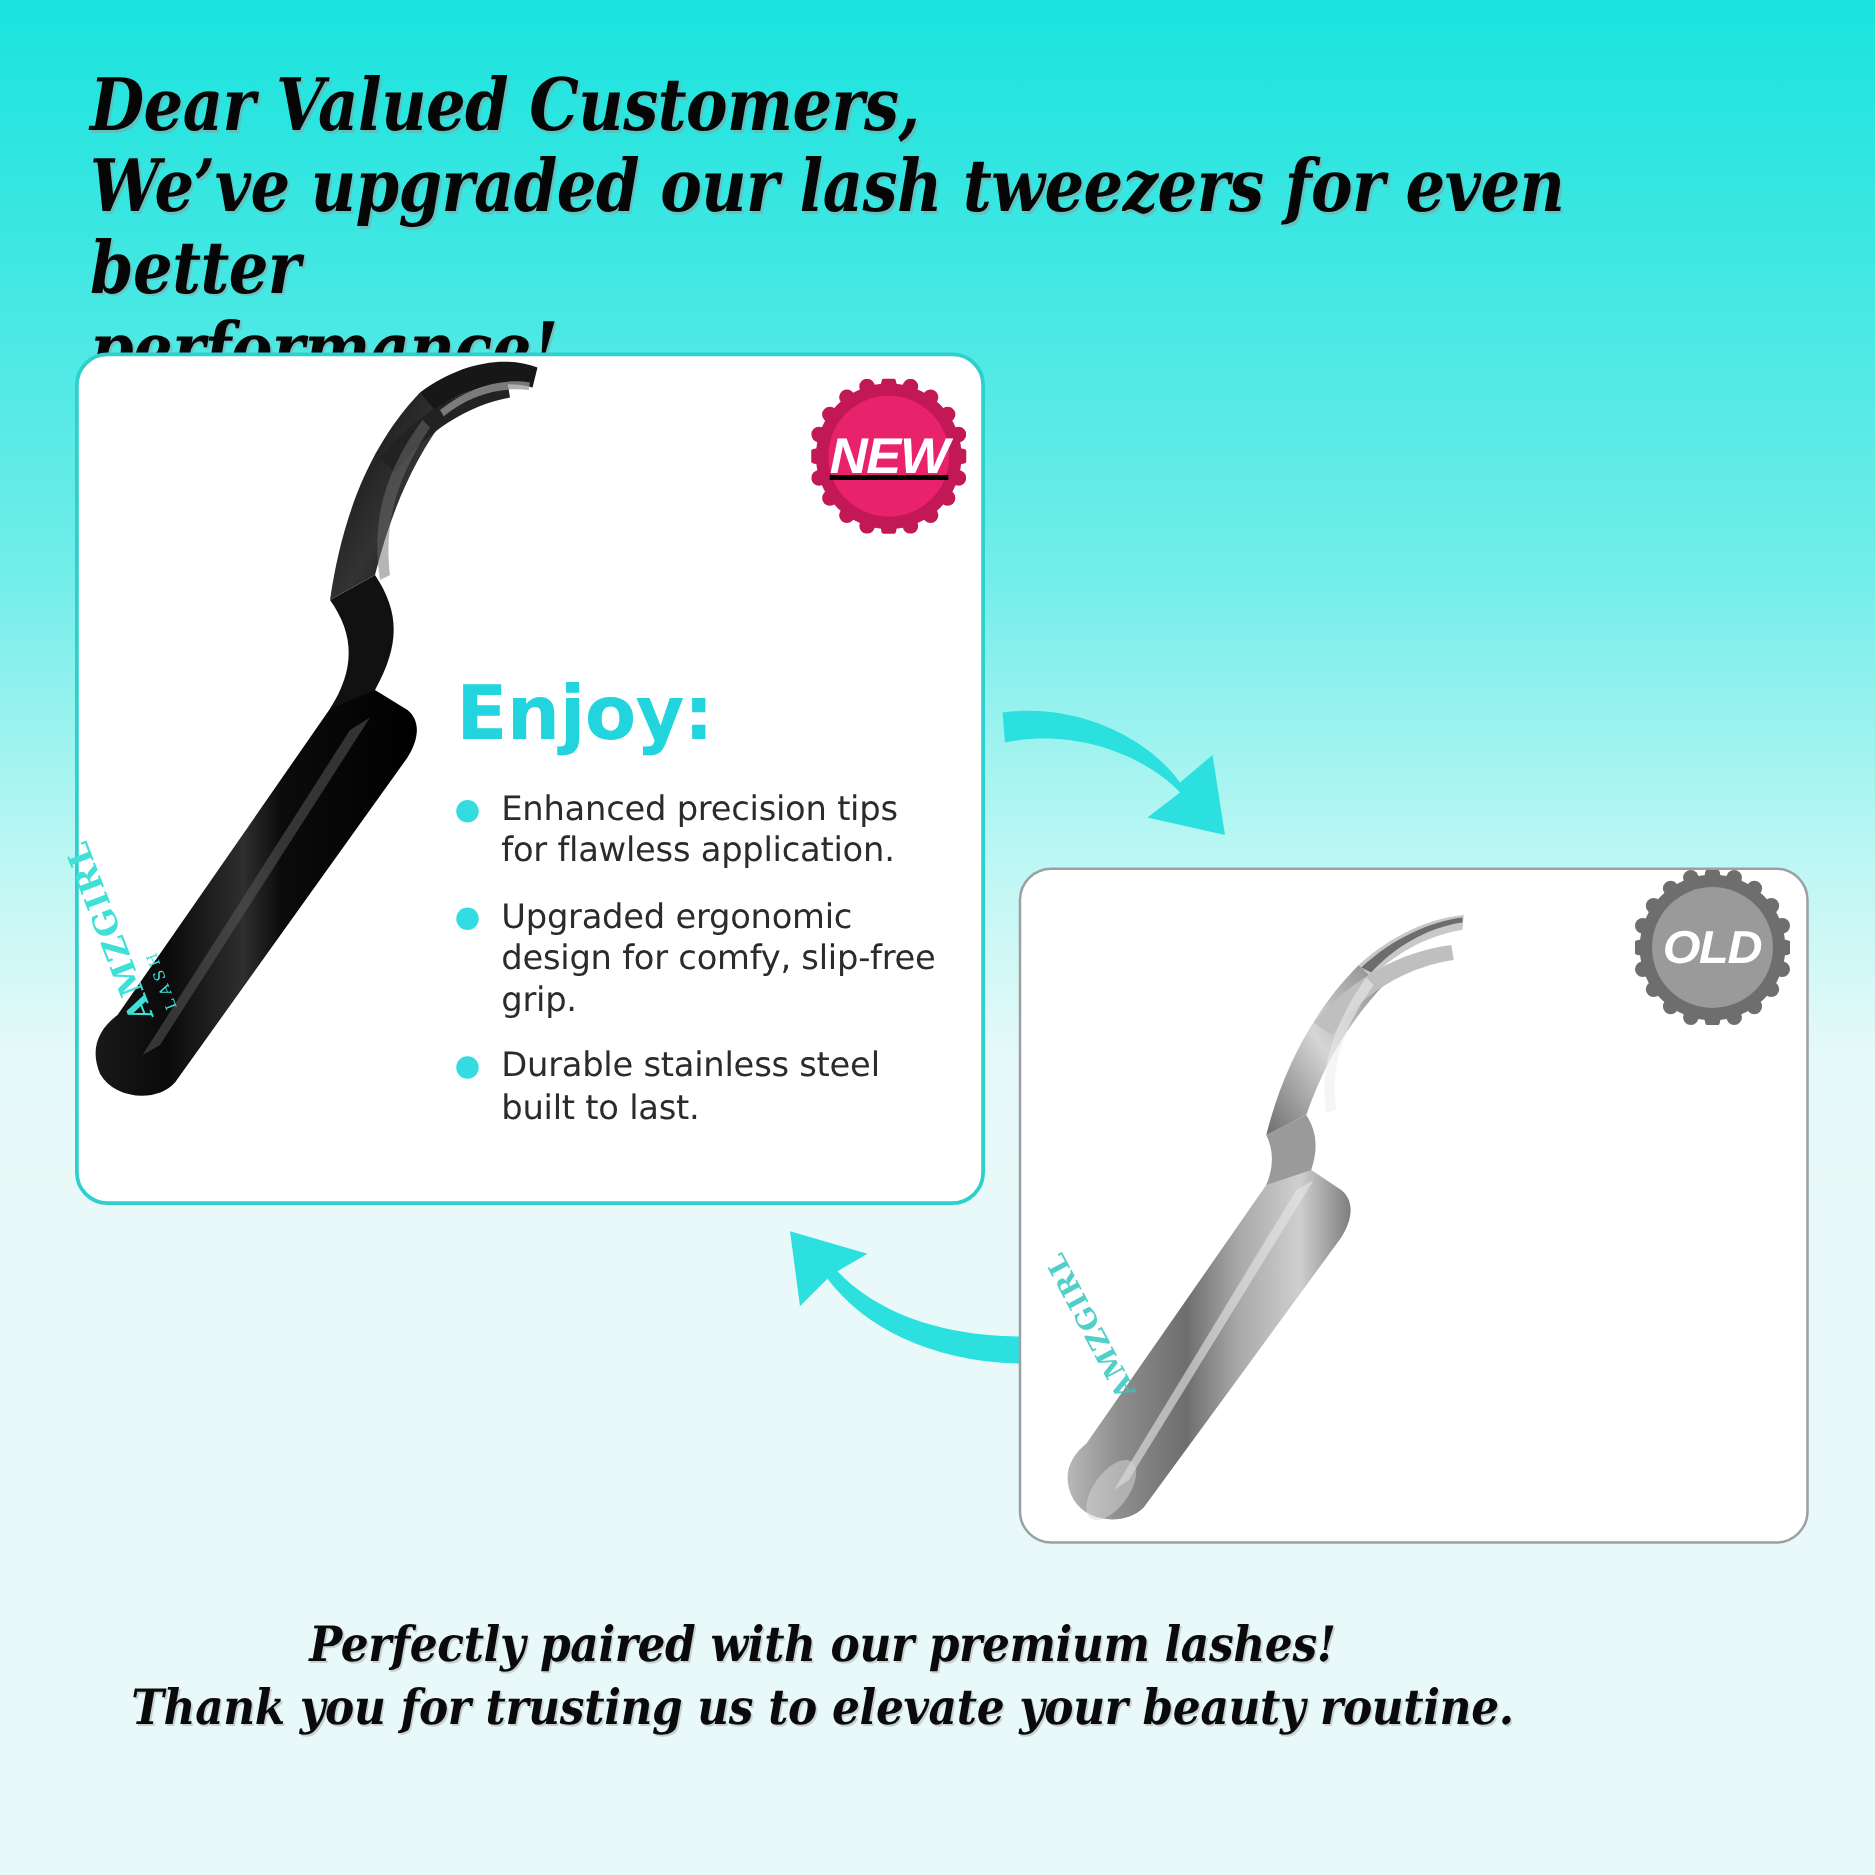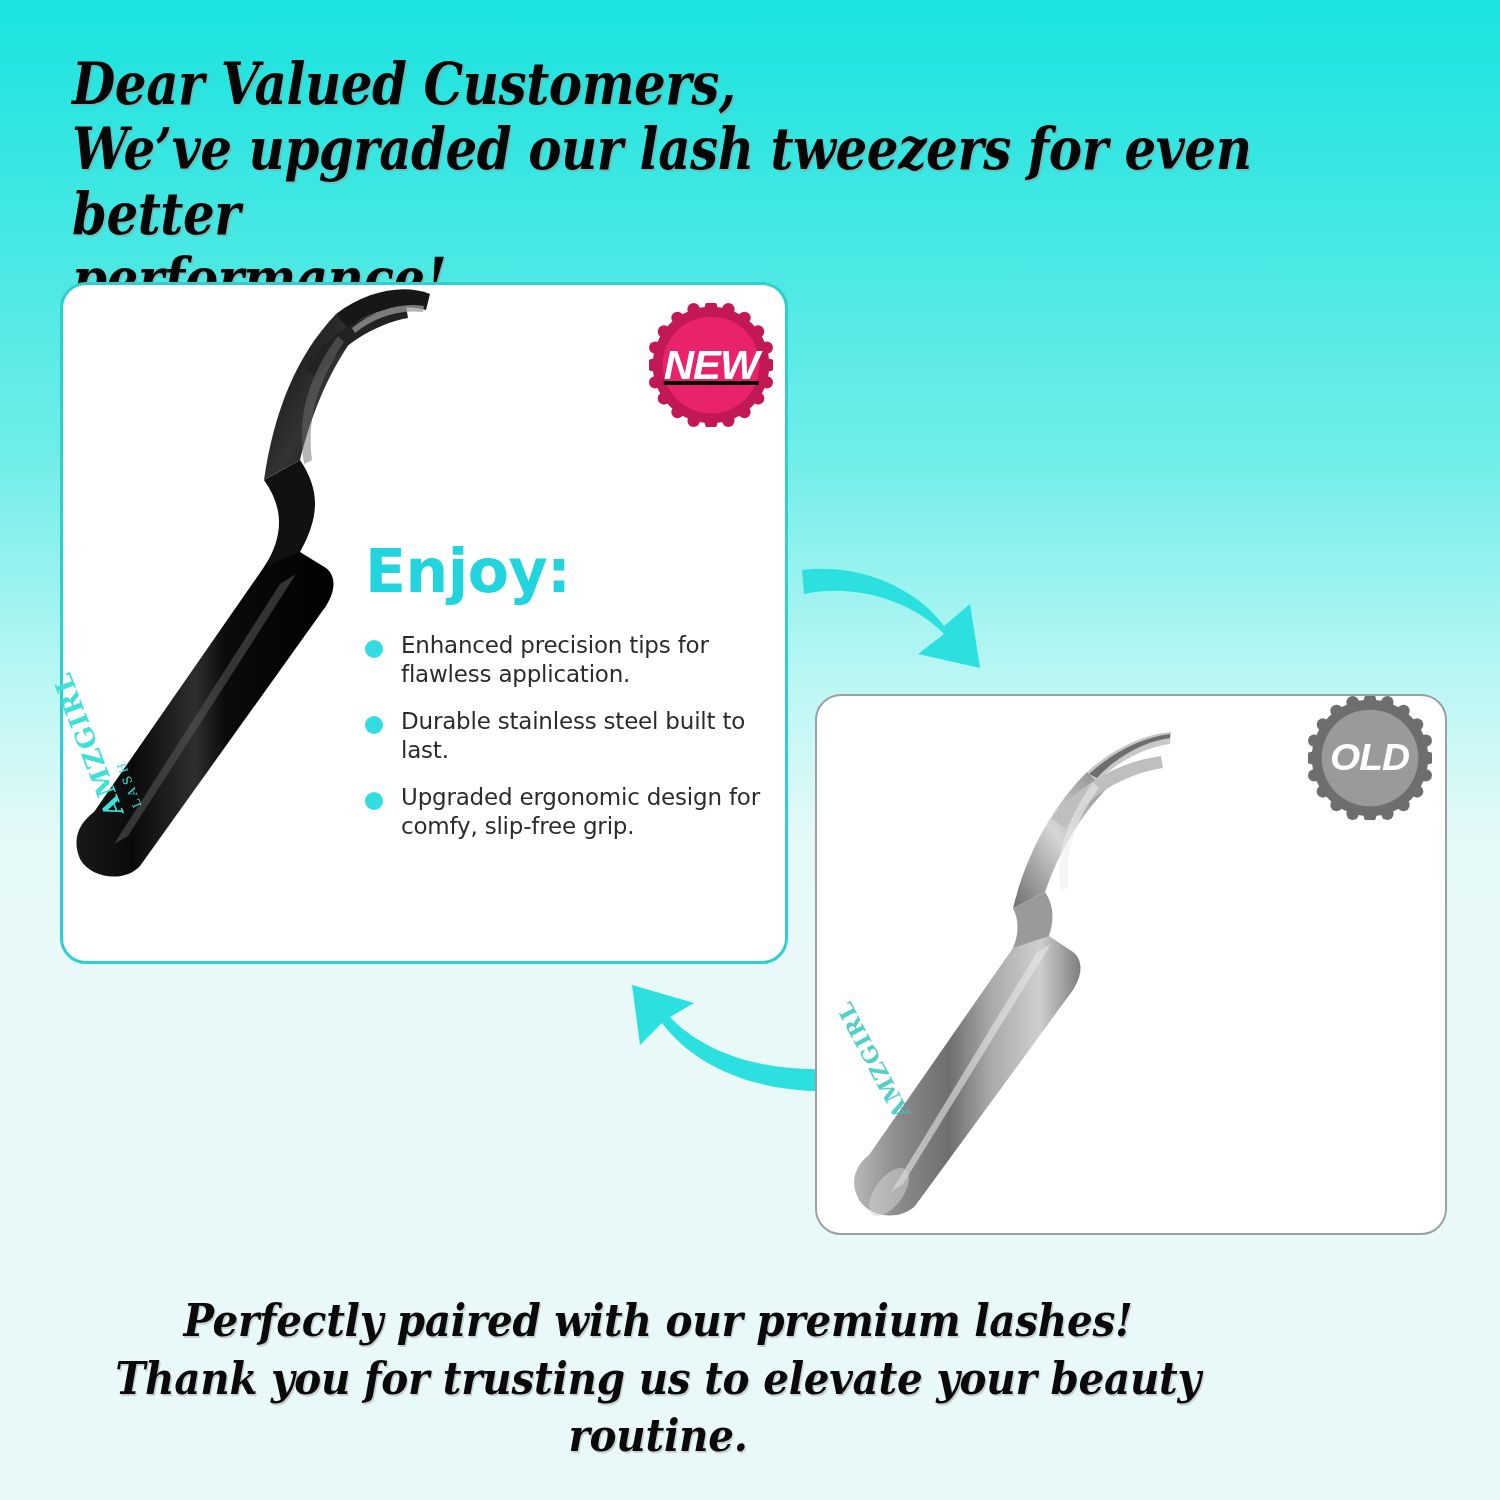--- a/index.html
+++ b/index.html
@@ -64,21 +64,21 @@
   .enjoy-wrap{position:absolute;left:365px;top:541px;width:398px;}
   .enjoy-title{
     font-family:"DejaVu Sans", sans-serif;
     font-weight:700;font-size:60px;color:#22D4DD;
     line-height:1;letter-spacing:-0.5px;margin:0 0 30px 0;
   }
   .bullets{list-style:none;margin:0;padding:0;}
   .bullets li{
     position:relative;padding-left:36px;margin-bottom:19px;
     font-family:"DejaVu Sans", sans-serif;
-    font-size:23px;line-height:1.24;color:#2B2B2B;
+    font-size:27px;line-height:1.24;color:#2B2B2B;
     letter-spacing:-0.2px;
   }
   .bullets li .dot{
     position:absolute;left:0;top:9px;
     width:18px;height:18px;border-radius:50%;
     background:#33DCE0;
   }
 
   
   .arrow{position:absolute;}
@@ -109,21 +109,21 @@
     left:903px;top:1104px;color:#35C7BF;opacity:.85;
     font-size:22px;letter-spacing:1.2px;
     transform:rotate(-118deg);transform-origin:left center;
   }
 
   
   .footer{
     position:absolute;left:0;top:1292px;width:1316px;text-align:center;
     font-family:"DejaVu Serif", serif;
     font-weight:700;font-style:italic;
-    font-size:45px;line-height:1.28;
+    font-size:39px;line-height:1.28;
     color:#0A0A0A;letter-spacing:-0.3px;
     text-shadow:1.5px 1.5px 0 rgba(150,150,150,.40);
   }
   .footer span{display:block;transform:scaleX(0.9);}
 </style>
 </head>
 <body>
 
 <div class="canvas">
 
@@ -202,25 +202,25 @@
 
   <div class="enjoy-wrap">
     <div class="enjoy-title">Enjoy:</div>
     <ul class="bullets">
       <li>
         <span class="dot"></span>
         <span>Enhanced precision tips for flawless application.</span>
       </li>
       <li>
         <span class="dot"></span>
-        <span>Durable stainless steel built to last.</span>
+        <span>Upgraded ergonomic design for comfy, slip-free grip.</span>
       </li>
       <li>
         <span class="dot"></span>
-        <span>Upgraded ergonomic design for comfy, slip-free grip.</span>
+        <span>Durable stainless steel built to last.</span>
       </li>
     </ul>
   </div>
 
   <svg class="arrow arrow-down-right" viewBox="0 0 200 125">
     <path d="M8 22 C70 14 126 44 150 78 L176 56 L186 120 L124 106 L150 86 C124 58 68 34 10 46 Z" fill="#2BE0DE" transform="translate(4,0)"></path>
   </svg>
 
   <svg class="arrow arrow-up-left" viewBox="0 0 215 120">
     <path d="M205 108 C130 108 74 80 44 40 L22 62 L14 2 L76 20 L52 34 C82 66 136 88 207 86 Z" fill="#2BE0DE"></path>

